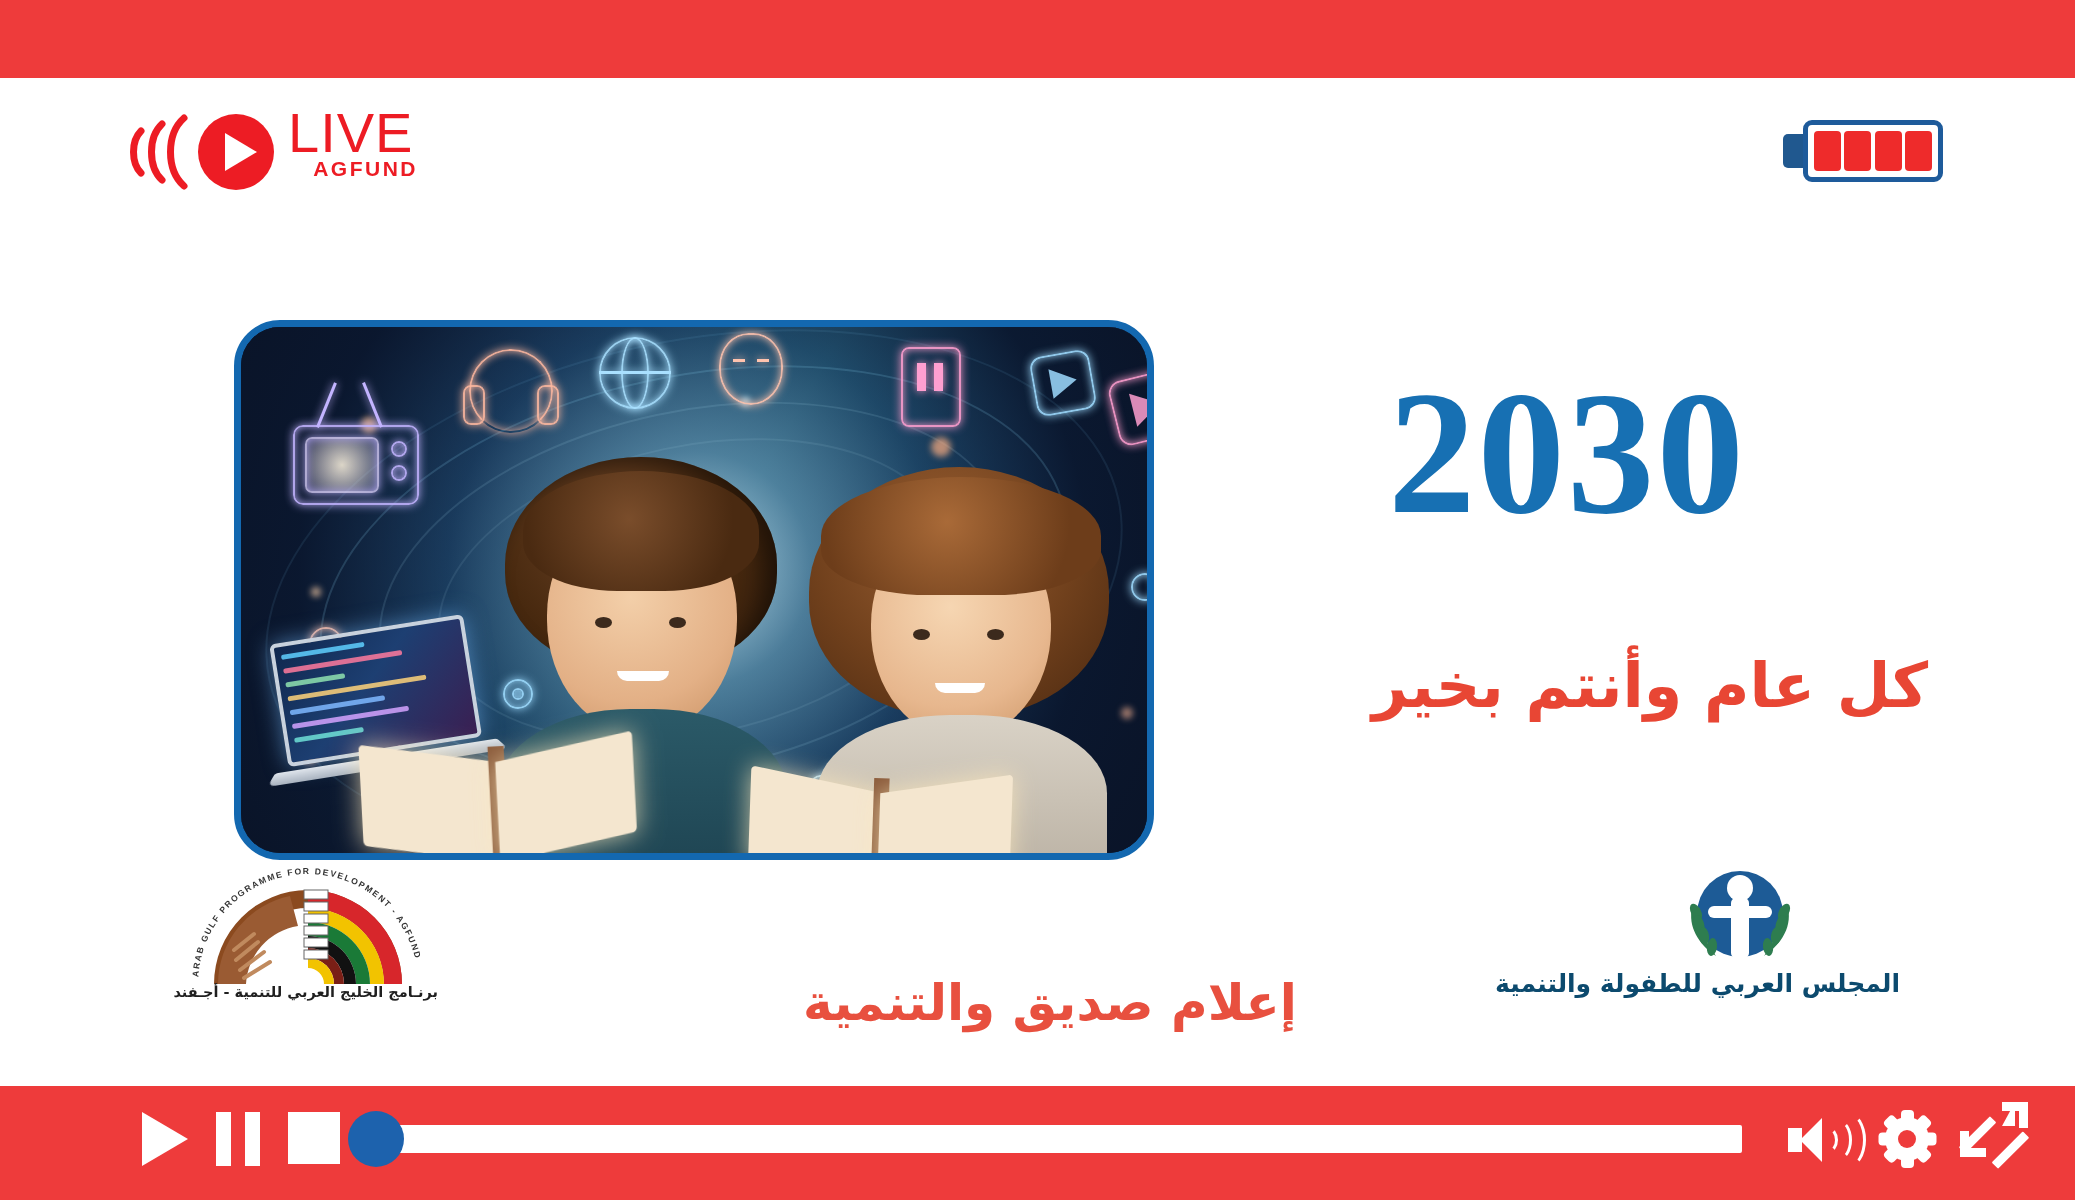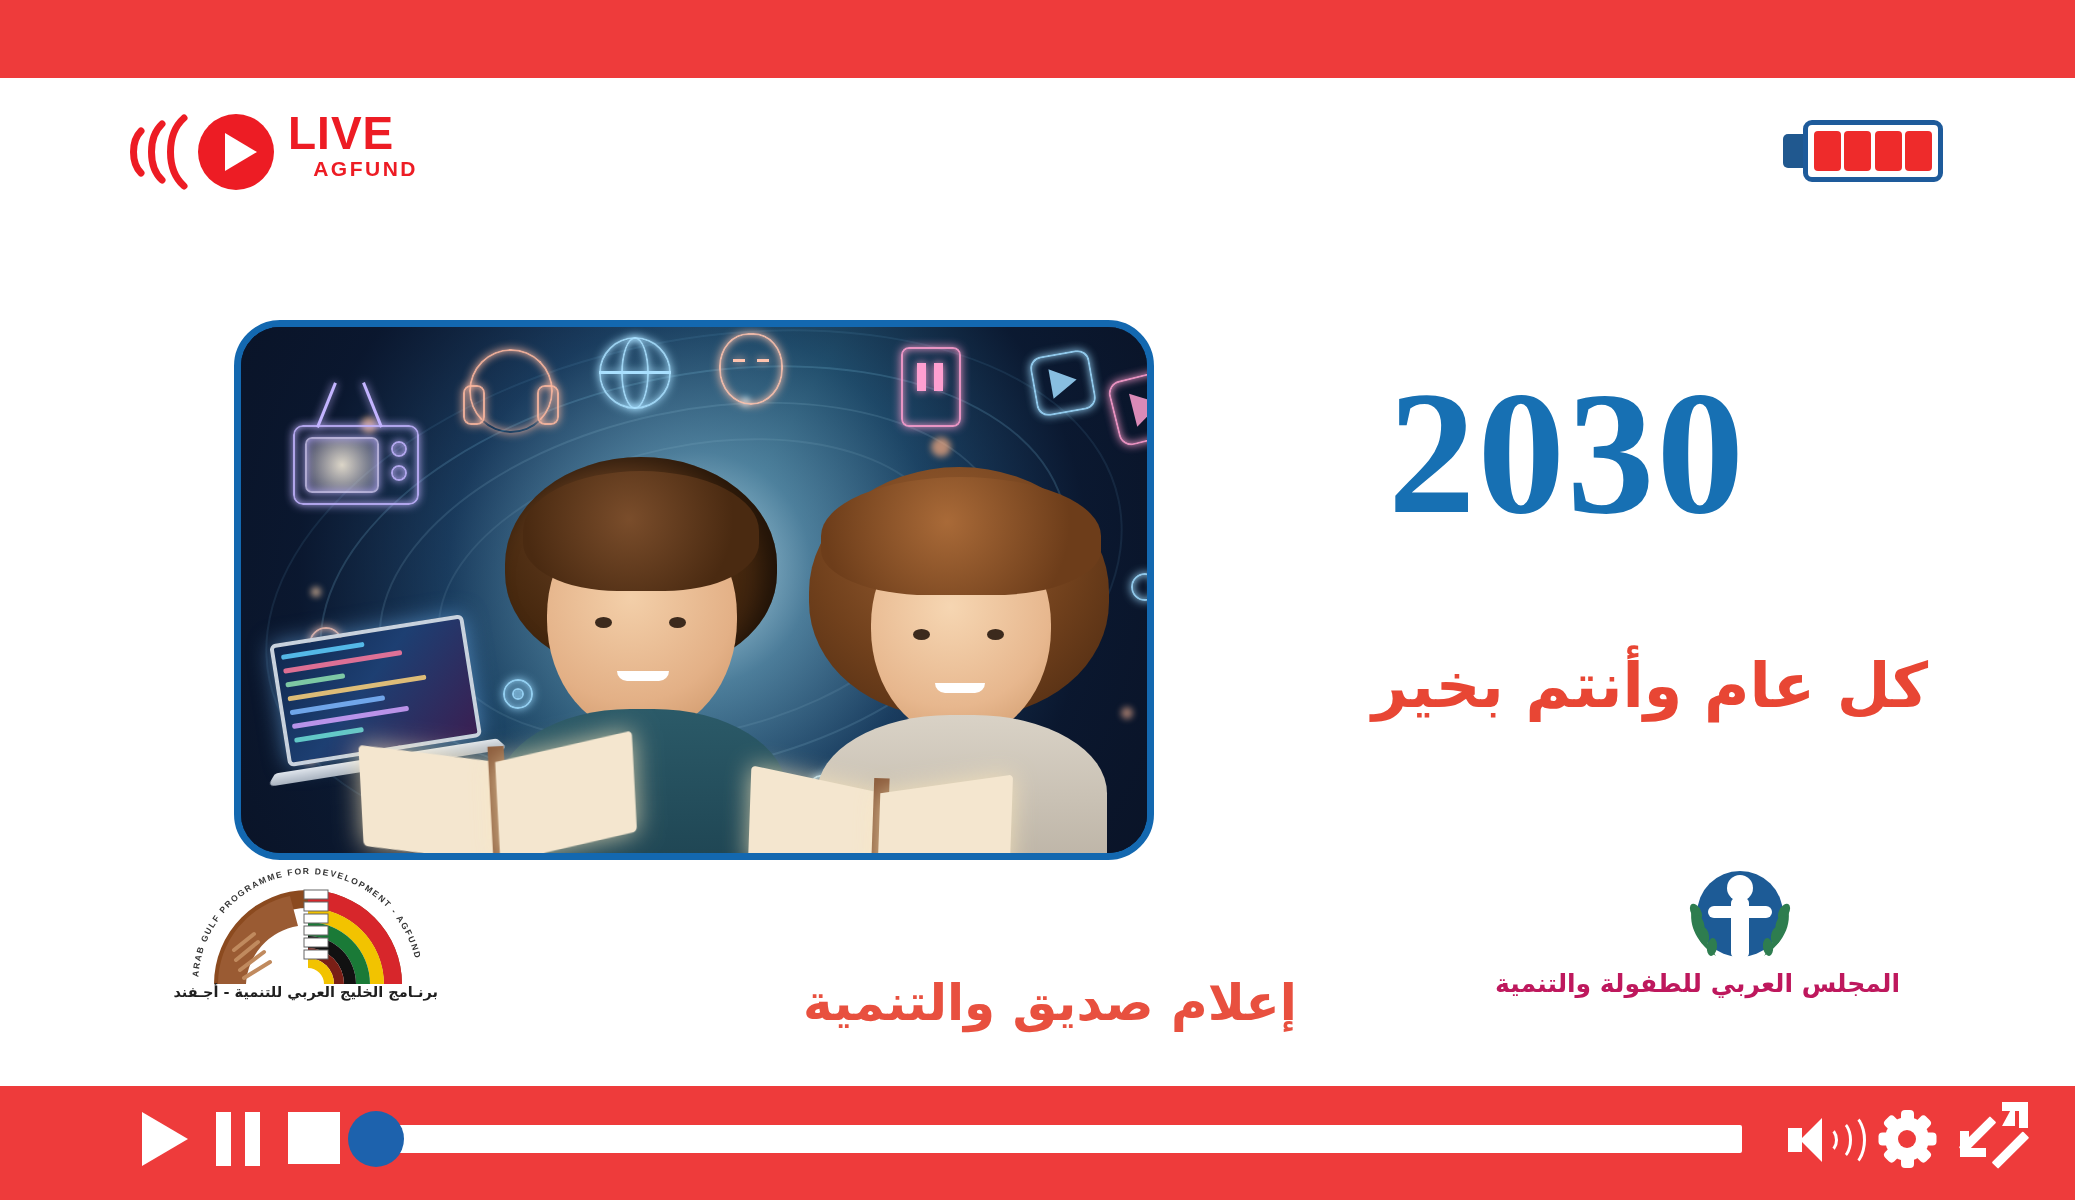--- a/index.html
+++ b/index.html
@@ -27,21 +27,21 @@
   }
   .ls-tri{
     position:absolute; left:27px; top:19px;
     width:0;height:0;
     border-left:32px solid #ffffff;
     border-top:19px solid transparent;
     border-bottom:19px solid transparent;
   }
   .ls-text{ position:absolute; left:160px; top:4px; width:130px; }
   .ls-live{
-    font-size:46px; font-weight:bold; color:#ed1c24; letter-spacing:1px;
+    font-size:56px; font-weight:normal; color:#ed1c24; letter-spacing:1px;
     line-height:42px; font-family:"Liberation Sans", sans-serif;
   }
   .ls-stream{
     font-size:21px; font-weight:bold; color:#ed1c24; letter-spacing:2.5px;
     line-height:24px; margin-top:3px; text-align:right;
     font-family:"Liberation Sans", sans-serif;
   }
 
   
   .battery{ position:absolute; left:1783px; top:120px; width:160px; height:62px; }
@@ -213,21 +213,21 @@
     text-align:center; direction:rtl;
     font-family:"DejaVu Sans", sans-serif;
     font-size:50px; font-weight:bold; color:#e8503f; line-height:74px;
   }
 
   
   .accd{ position:absolute; left:1580px; top:868px; width:320px; height:180px; }
   .accd-ar{
     position:absolute; left:0; top:100px; width:320px; text-align:center;
     direction:rtl; font-family:"DejaVu Sans", sans-serif;
-    font-size:25px; font-weight:bold; color:#be185d; line-height:32px;
+    font-size:25px; font-weight:bold; color:#0c4a6e; line-height:32px;
     white-space:nowrap;
   }
   .accd-en{
     position:absolute; left:0; top:132px; width:320px; text-align:center;
     font-size:21px; color:#1d5b96; letter-spacing:.2px;
     font-family:"Liberation Sans", sans-serif;
   }
 
   
   .playerbar{

